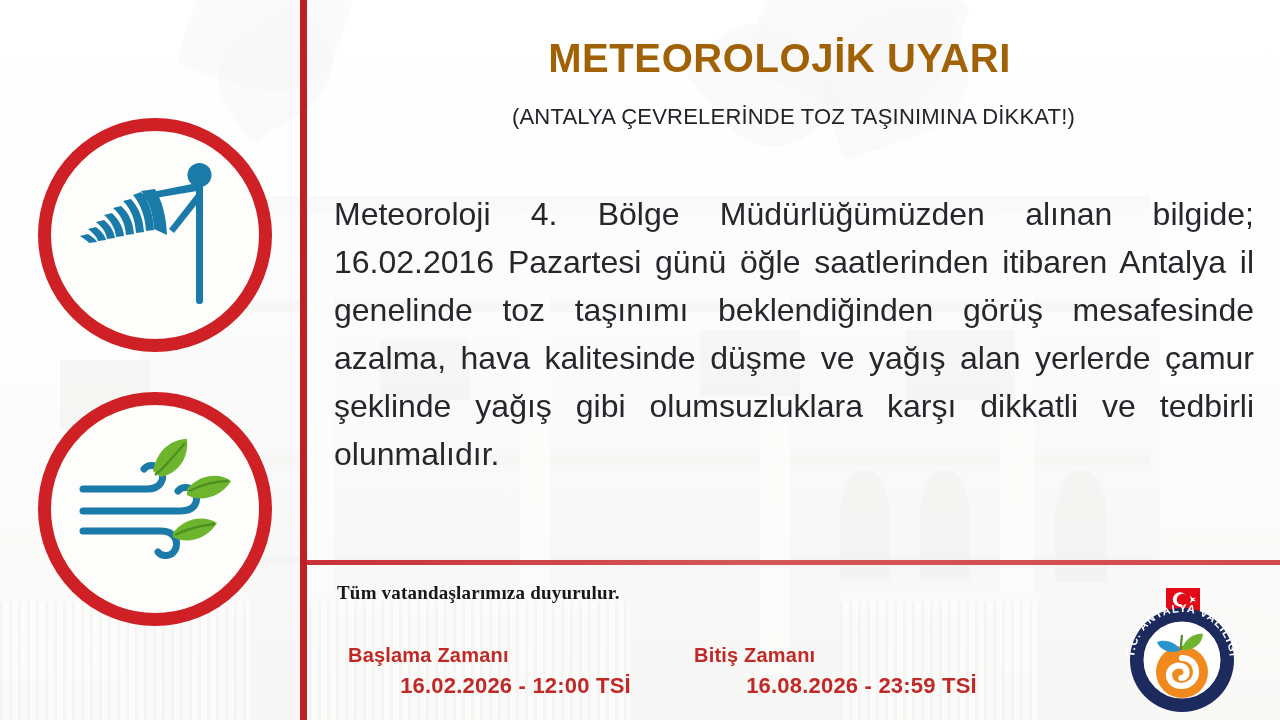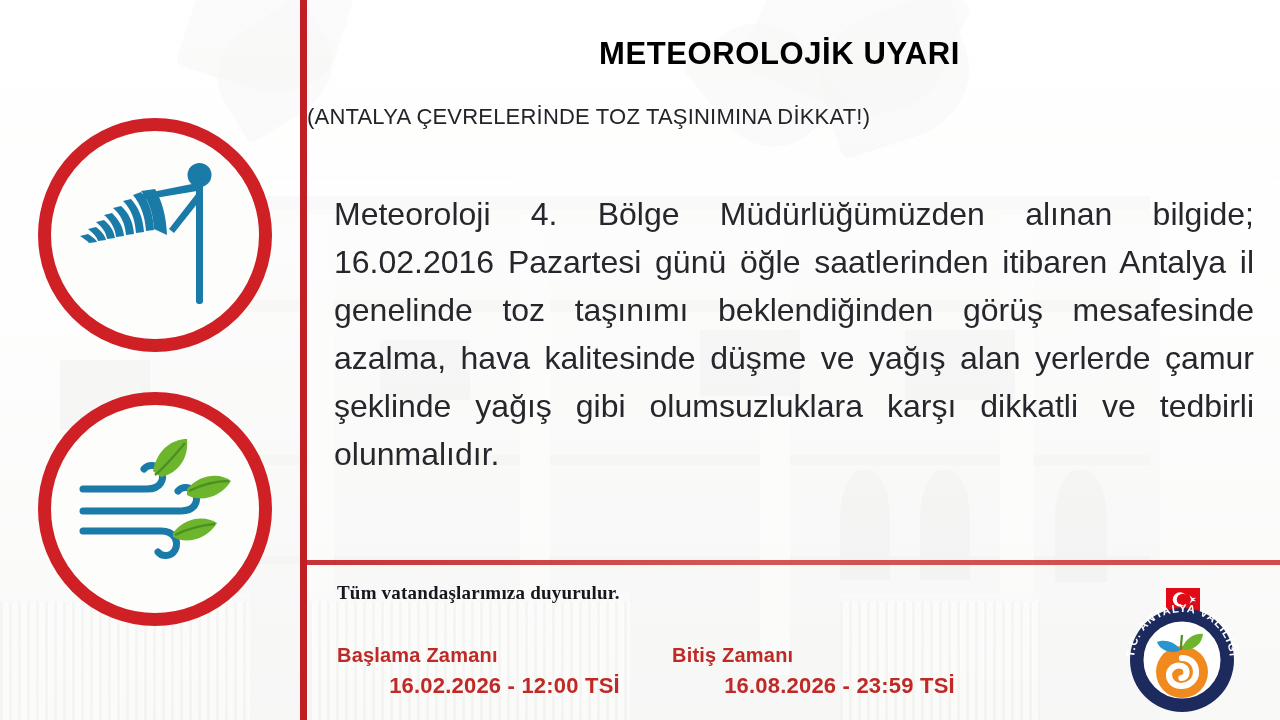--- a/index.html
+++ b/index.html
@@ -90,26 +90,26 @@
     display:flex;align-items:center;justify-content:center;
   }
   .badge.one{top:118px;}
   .badge.two{top:392px;}
   .badge svg{display:block;}
 
   
   .content{position:absolute;left:307px;top:0;width:973px;height:720px;}
   .title{
     position:absolute;left:0;top:36px;width:945px;text-align:center;
-    font-size:31px;font-weight:700;letter-spacing:.6px;
-    color:#000000;
+    font-size:40px;font-weight:700;letter-spacing:.6px;
+    color:#a16207;
     font-family:"Liberation Sans", sans-serif;
   }
   .subtitle{
-    position:absolute;left:0;top:104px;width:973px;text-align:left;
+    position:absolute;left:0;top:104px;width:973px;text-align:center;
     font-size:22px;font-weight:400;letter-spacing:.2px;
     color:#23232a;
   }
   .body-copy{
     position:absolute;left:27px;top:190px;width:920px;
     font-size:32px;line-height:48px;color:#26262c;
     text-align:justify;text-align-last:left;
     font-family:"Liberation Sans", sans-serif;
   }
 
@@ -118,20 +118,21 @@
   .announce{
     position:absolute;left:30px;top:4px;
     font-family:"Liberation Serif", serif;
     font-size:19px;font-weight:700;color:#17171c;letter-spacing:.2px;
   }
   .times{position:absolute;left:30px;top:62px;width:700px;}
   .time-col{
     display:inline-block;vertical-align:top;
     font-family:"Liberation Sans", sans-serif;
     color:#bf2a26;
+    margin-left:11px;
   }
   .time-col.start{width:335px;}
   .time-col.end{width:335px;}
   .time-label{font-size:20px;font-weight:700;letter-spacing:.2px;line-height:30px;}
   .time-value{font-size:22px;font-weight:700;letter-spacing:.2px;line-height:32px;text-align:center;}
 
   
   .seal{position:absolute;left:805px;top:8px;width:140px;height:132px;}
   .seal svg{display:block;}
 </style>

